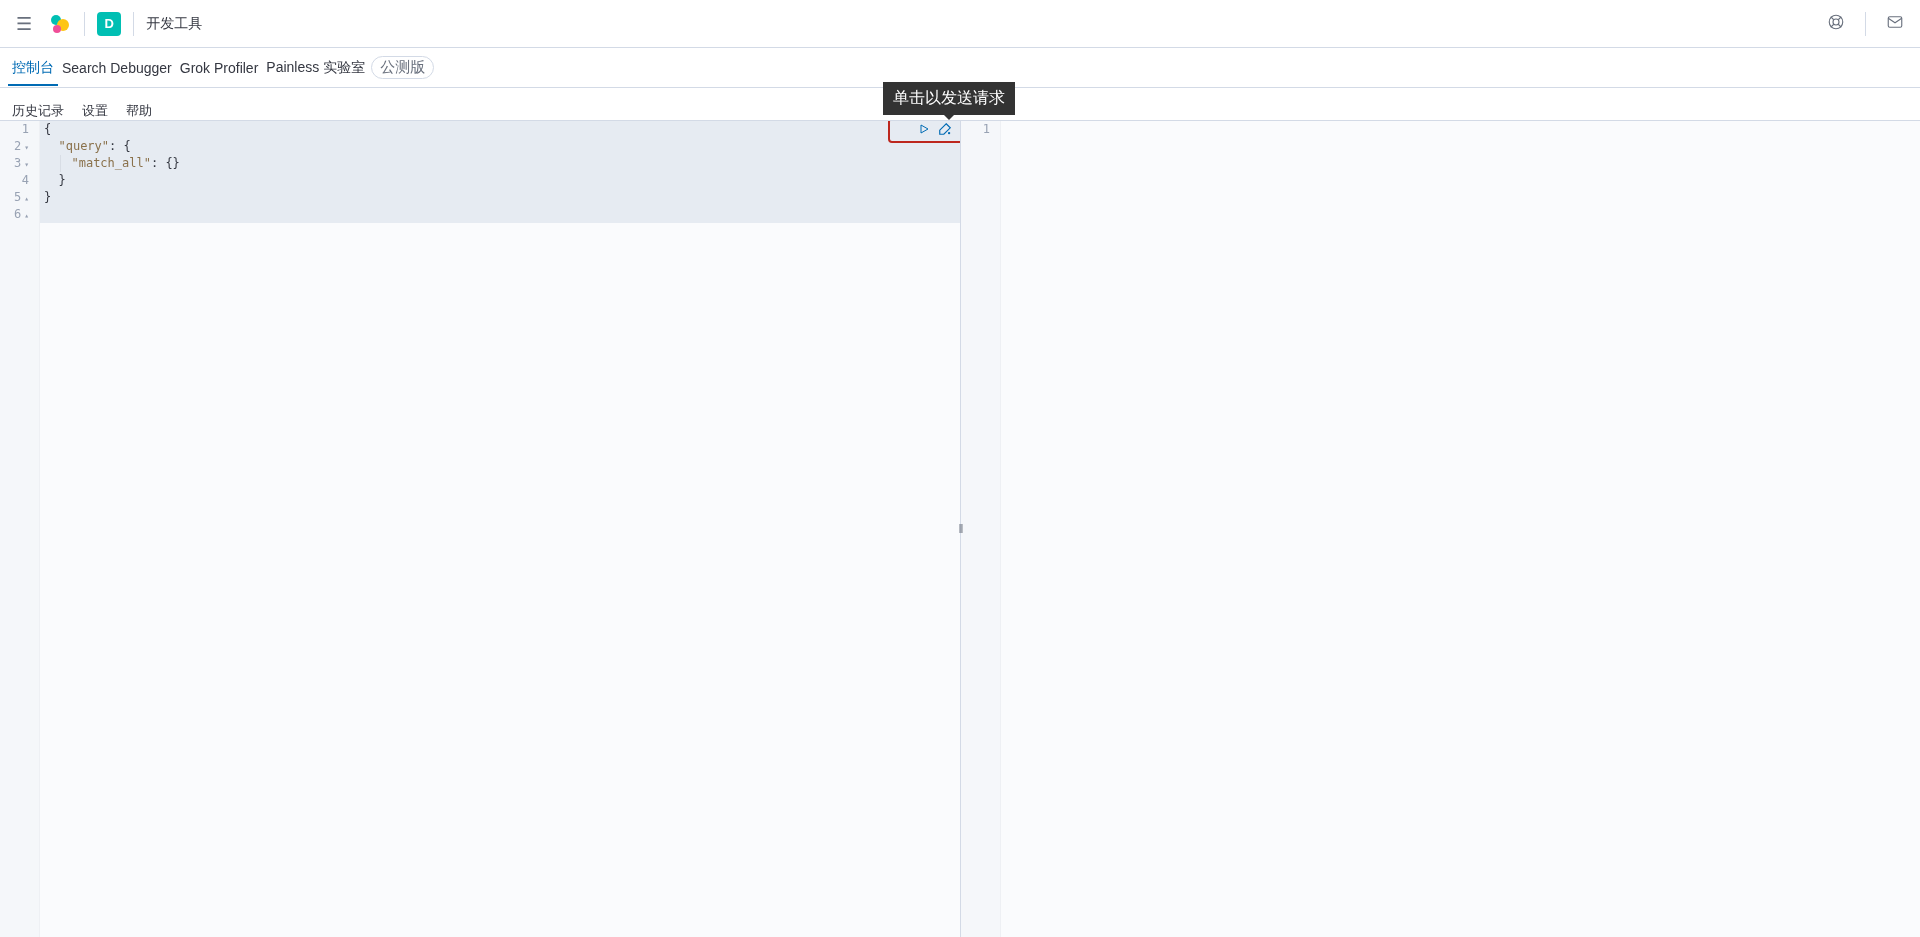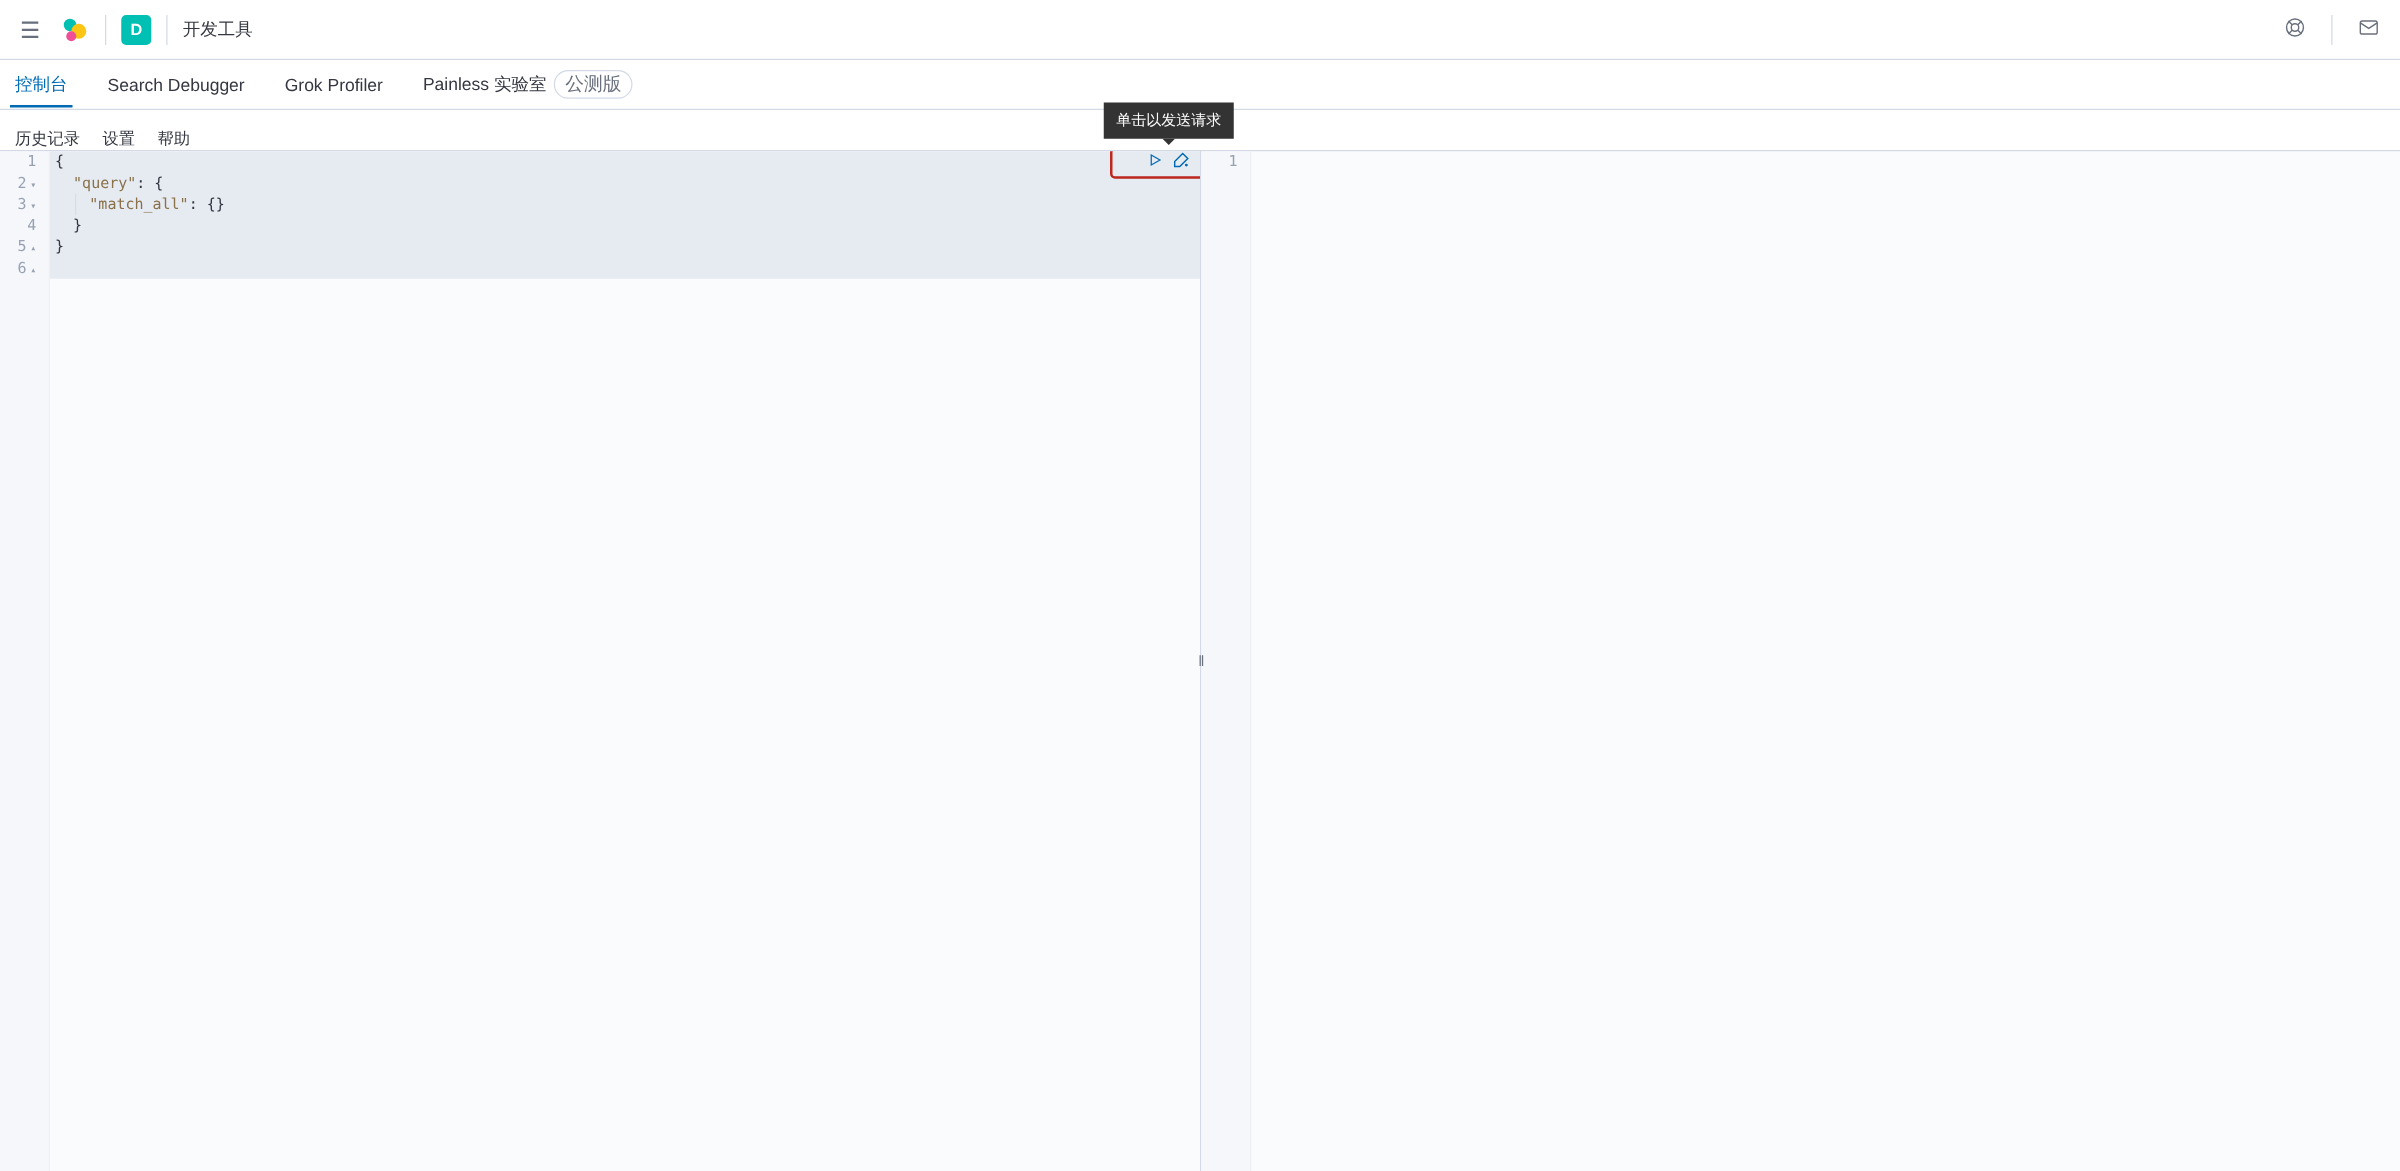--- a/index.html
+++ b/index.html
@@ -25,21 +25,21 @@
   .hdr{display:flex;align-items:center;height:48px;border-bottom:1px solid var(--border);padding:0 12px;gap:12px;}
   .hdr-left{display:flex;align-items:center;gap:12px;}
   .hdr-right{margin-left:auto;display:flex;align-items:center;gap:16px;}
   .iconbtn{background:none;border:none;padding:4px;cursor:pointer;color:var(--muted);display:flex;align-items:center;font-size:18px;line-height:1;}
   .logo{width:24px;height:24px;position:relative;}
   .space-badge{width:24px;height:24px;border-radius:4px;background:#00bfb3;color:#fff;font-weight:700;display:flex;align-items:center;justify-content:center;font-size:13px;}
   .vr{width:1px;height:24px;background:var(--border);}
   .crumb{color:var(--text);}
 
   
-  .tabs{display:flex;align-items:center;height:40px;padding:0 8px;gap:24px;border-bottom:1px solid var(--border);}
+  .tabs{display:flex;align-items:center;height:40px;padding:0 8px;border-bottom:1px solid var(--border);}
   .tab{padding:8px 4px;cursor:pointer;color:var(--text);position:relative;}
   .tab.active{color:var(--blue);}
   .tab.active::after{content:"";position:absolute;left:0;right:0;bottom:-1px;height:2px;background:var(--blue);}
   .badge{display:inline-block;border:1px solid var(--border);border-radius:12px;font-size:15px;padding:1px 8px;color:var(--muted);margin-left:6px;}
 
   
   .subbar{display:flex;align-items:flex-end;height:32px;padding:0 12px;gap:18px;font-size:13px;}
   .subbar a{color:var(--text);cursor:pointer;}
 
   
@@ -63,21 +63,21 @@
   .punct{color:var(--text);}
 
   
   .req-actions{position:absolute;right:0;top:0;height:17px;display:flex;align-items:center;gap:8px;padding:0 8px;background:var(--hl);}
   .req-actions .ico{color:var(--blue);cursor:pointer;font-size:13px;line-height:1;}
 
   
   .annot-box{position:absolute;border:2px solid var(--red);border-radius:4px;pointer-events:none;}
 
   
-  .tooltip{position:absolute;background:var(--tooltip);color:#fff;font-size:12px;padding:6px 10px;border-radius:0;white-space:nowrap;z-index:5;}
+  .tooltip{position:absolute;background:var(--tooltip);color:#fff;font-size:16px;padding:6px 10px;border-radius:0;white-space:nowrap;z-index:5;}
   .tooltip::after{content:"";position:absolute;top:100%;left:50%;transform:translateX(-50%);border:5px solid transparent;border-top-color:var(--tooltip);}
 </style>
 </head>
 <body>
 
 <div class="hdr">
   <div class="hdr-left">
     <button class="iconbtn">
       <span>☰</span>
     </button>

